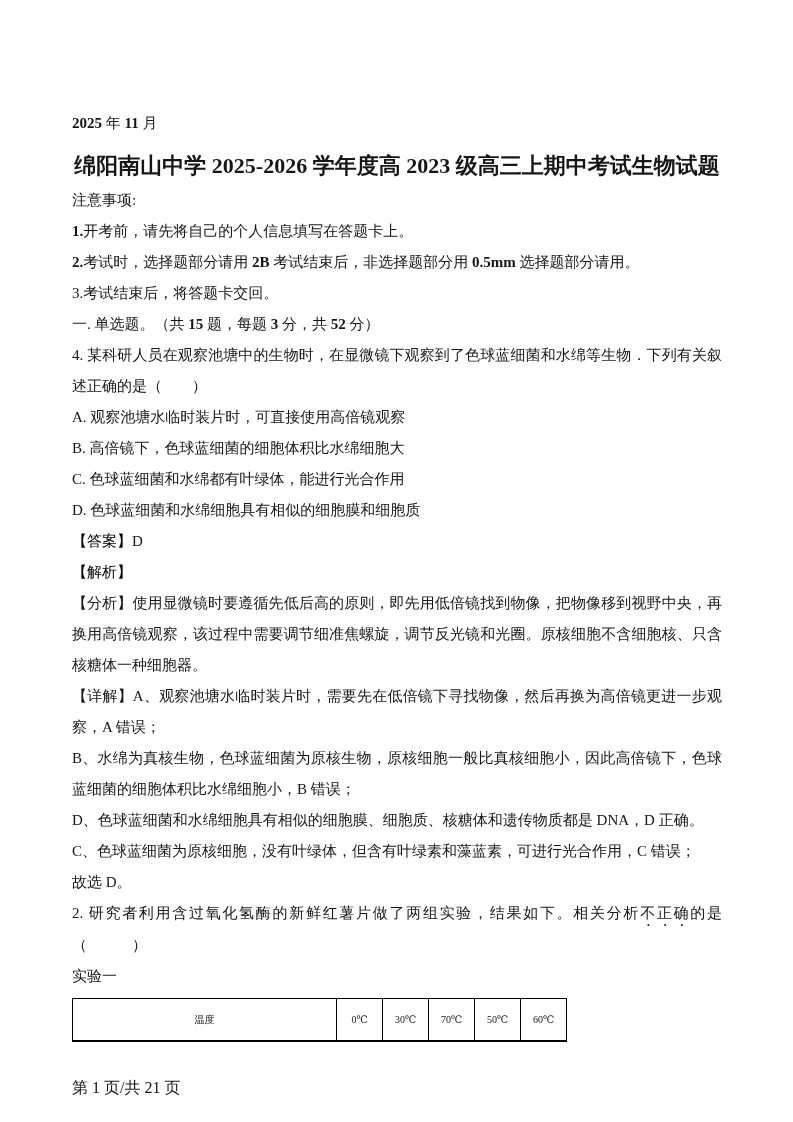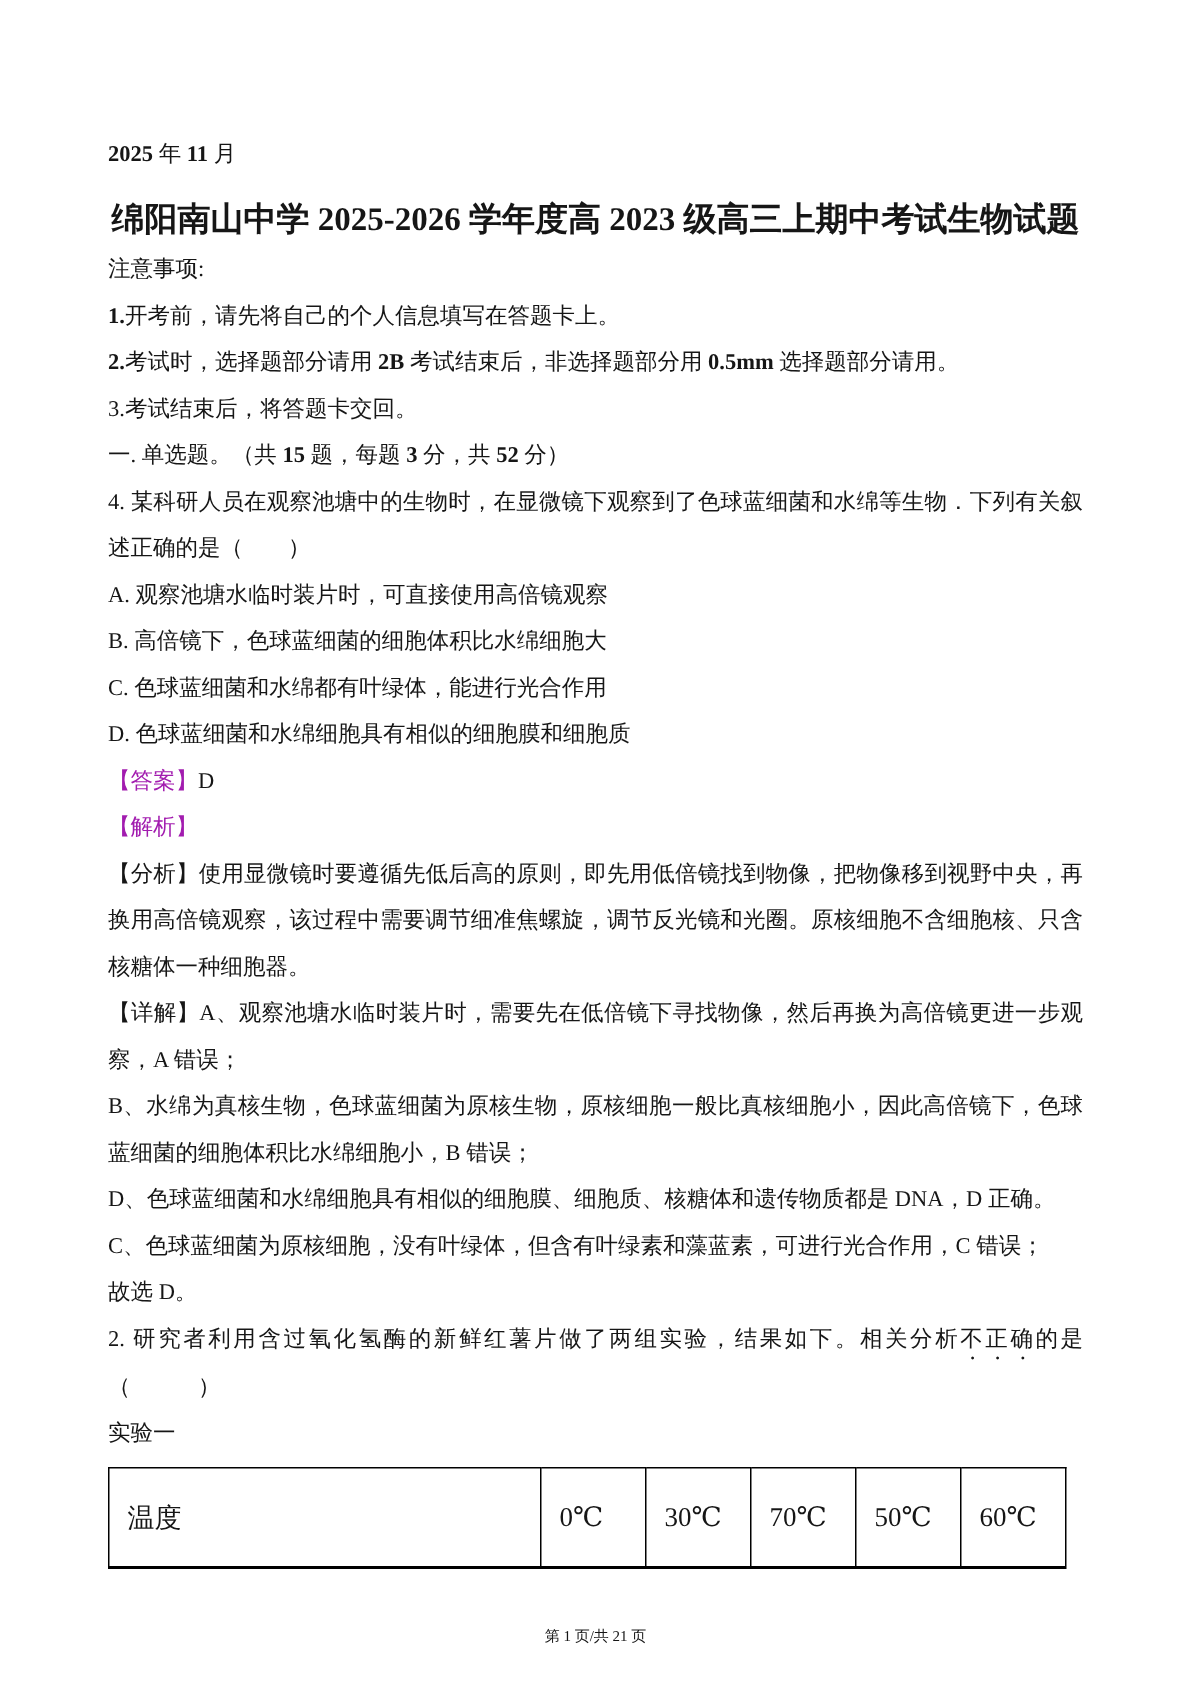--- a/index.html
+++ b/index.html
@@ -6,29 +6,29 @@
   body {
     width: 793px;
     height: 1122px;
     background: #ffffff;
     box-sizing: border-box;
     padding: 88px 71px 0 72px;
     font-family: "Liberation Serif", "DejaVu Serif", serif;
     color: #161616;
     overflow: hidden;
   }
-  .page { width: 650px; }
+  .page { width: 650px; margin-top: 20px; }
   p {
     margin: 0;
     font-size: 15px;
     line-height: 31px;
     text-align: justify;
   }
   .b { font-weight: bold; }
-  .blue { color: #a21caf; }
+  .blue { color: #000000; }
   .title {
     font-size: 22px;
     line-height: 38px;
     font-weight: bold;
     text-align: center;
     margin-top: 8px;
   }
   .emph {
     -webkit-text-emphasis: filled dot #161616;
     -webkit-text-emphasis-position: under;
@@ -36,31 +36,31 @@
     text-emphasis-position: under left;
   }
   table.exp {
     border-collapse: collapse;
     margin-top: 6px;
     table-layout: fixed;
   }
   table.exp td {
     border: 1px solid #000;
     height: 41px;
+    text-align: center;
     vertical-align: middle;
-    font-size: 18px;
-    padding: 12px;
+    font-size: 10px;
+    padding: 0;
   }
   table.exp { border-bottom: 2px solid #000; }
   td.w-head { width: 263px; }
   td.w-temp { width: 45px; }
   .footer {
     margin-top: 30px;
-    text-align: center;
-    font-size: 10px;
+    font-size: 16px;
     line-height: 31px;
   }
 </style>
 </head>
 <body>
 
 <div class="page">
 
   <p><span class="b">2025</span><span> 年 </span><span class="b">11</span><span> 月</span></p>
 

